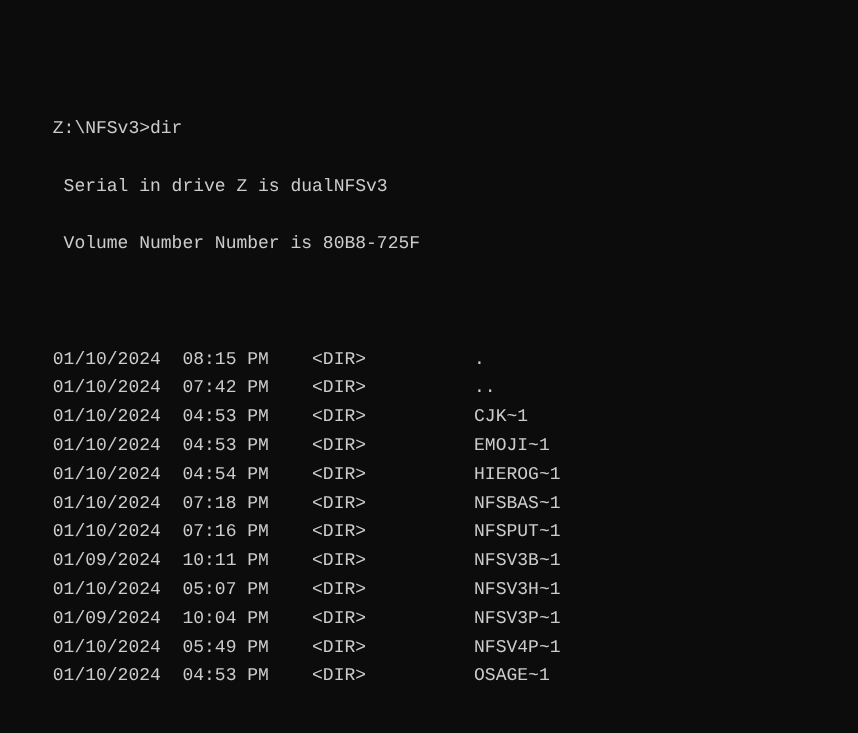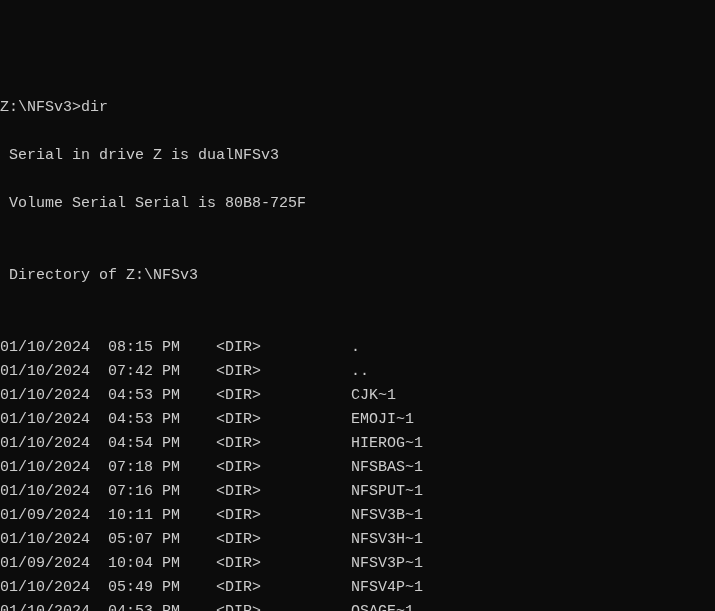--- a/index.html
+++ b/index.html
@@ -11,32 +11,32 @@
       font-size: 15px;
       line-height: 1.6;
       white-space: pre;
       overflow: hidden;
     }
     .terminal {
       padding: 0;
     }
     .line {
       padding-left: 0;
+      margin-left: 44px;
     }
   </style>
 </head>
 <body>
 
 
 <div class="terminal">
 <div class="line">Z:\NFSv3&gt;dir</div>
 <div class="line"> Serial in drive Z is dualNFSv3</div>
-<div class="line"> Volume Serial Serial is 80B8-725F</div>
+<div class="line"> Volume Number Number is 80B8-725F</div>
 <div class="line"></div>
-<div class="line"> Directory of Z:\NFSv3</div>
 <div class="line"></div>
 <div id="entries"><div class="line">01/10/2024  08:15 PM    &lt;DIR&gt;          .</div><div class="line">01/10/2024  07:42 PM    &lt;DIR&gt;          ..</div><div class="line">01/10/2024  04:53 PM    &lt;DIR&gt;          CJK~1</div><div class="line">01/10/2024  04:53 PM    &lt;DIR&gt;          EMOJI~1</div><div class="line">01/10/2024  04:54 PM    &lt;DIR&gt;          HIEROG~1</div><div class="line">01/10/2024  07:18 PM    &lt;DIR&gt;          NFSBAS~1</div><div class="line">01/10/2024  07:16 PM    &lt;DIR&gt;          NFSPUT~1</div><div class="line">01/09/2024  10:11 PM    &lt;DIR&gt;          NFSV3B~1</div><div class="line">01/10/2024  05:07 PM    &lt;DIR&gt;          NFSV3H~1</div><div class="line">01/09/2024  10:04 PM    &lt;DIR&gt;          NFSV3P~1</div><div class="line">01/10/2024  05:49 PM    &lt;DIR&gt;          NFSV4P~1</div><div class="line">01/10/2024  04:53 PM    &lt;DIR&gt;          OSAGE~1</div></div>
 
 
 </div>
 
 
 
 
 </body></html>

